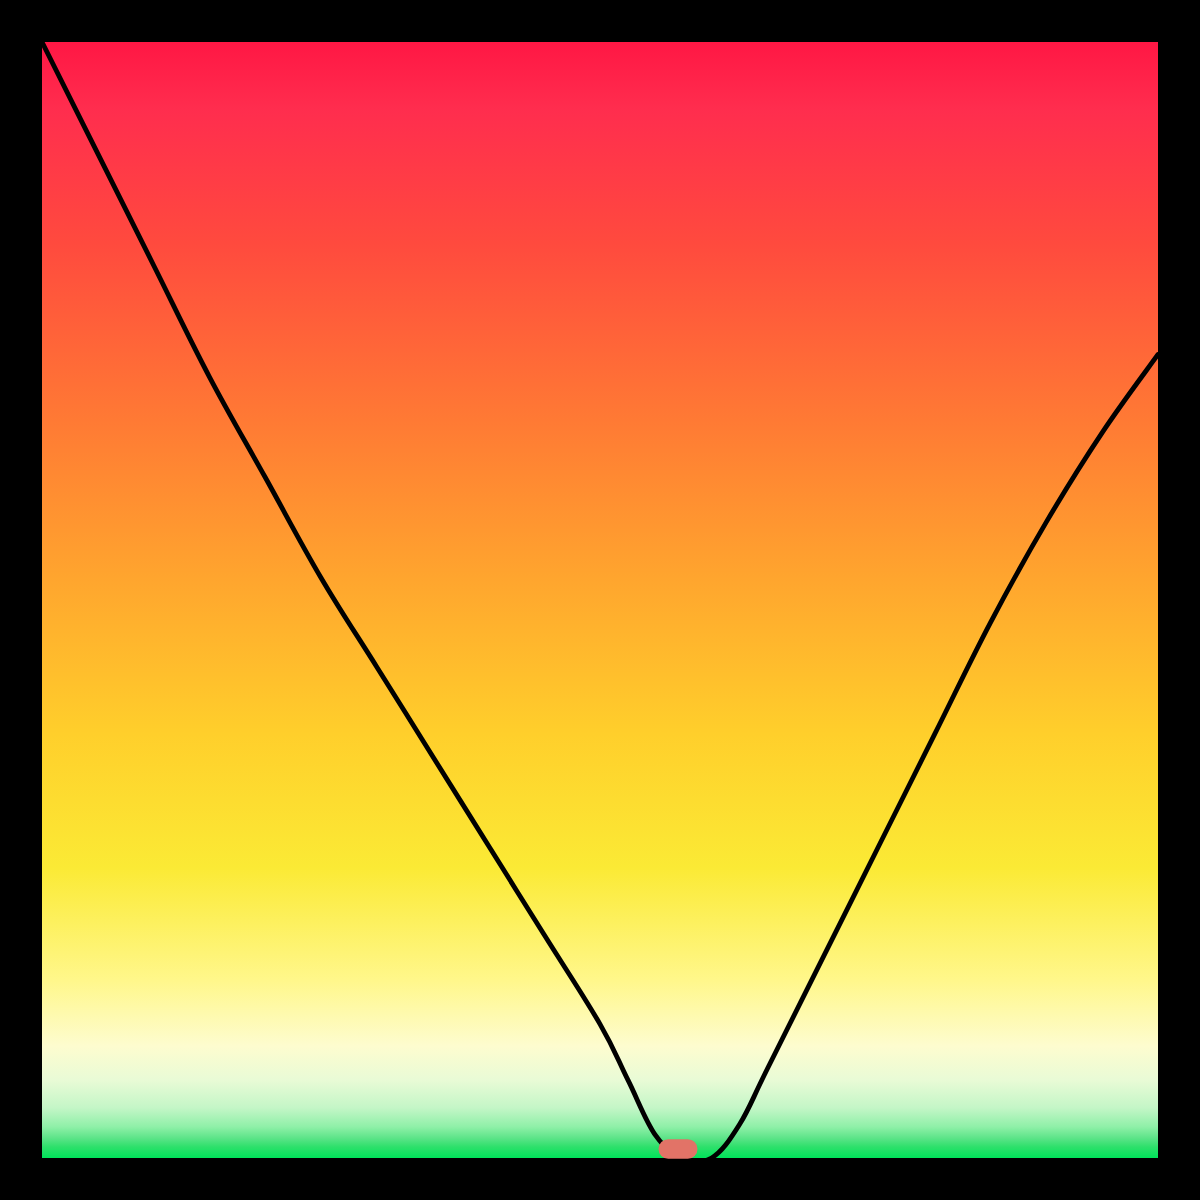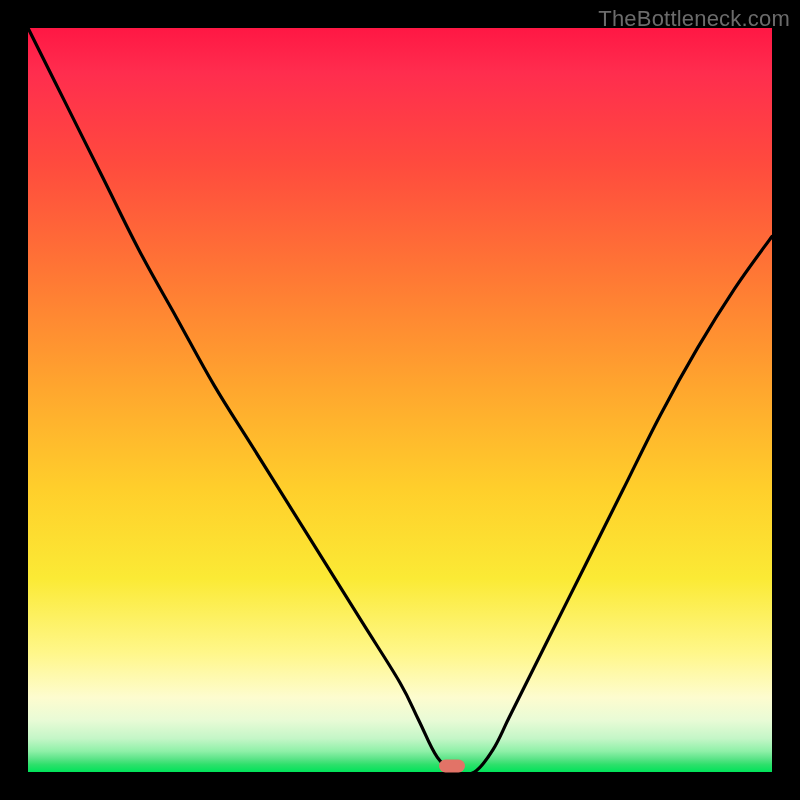--- a/index.html
+++ b/index.html
@@ -68,21 +68,20 @@
     background: #e27367;
     border-radius: 7px;
     transform: translate(-50%, -50%);
     z-index: 5;
   }
 </style>
 </head>
 <body>
 
 <div class="frame">
-  <div class="watermark">TheBottleneck.com</div>
 
   <div class="plot-area">
     <svg class="curve" viewBox="0 0 744 744" preserveAspectRatio="none">
       <path d="M 0.00 0.00 C 6.82 13.64, 23.56 47.12, 37.20 74.40 C 50.84 101.68, 60.76 121.52, 74.40 148.80 C 88.04 176.08, 97.96 197.28, 111.60 223.20 C 125.24 249.12, 135.16 265.61, 148.80 290.16 C 162.44 314.71, 172.36 333.93, 186.00 357.12 C 199.64 380.31, 209.56 394.82, 223.20 416.64 C 236.84 438.46, 246.76 454.34, 260.40 476.16 C 274.04 497.98, 283.96 513.86, 297.60 535.68 C 311.24 557.50, 321.16 573.38, 334.80 595.20 C 348.44 617.02, 361.77 636.99, 372.00 654.72 C 382.23 672.45, 383.78 678.28, 390.60 691.92 C 397.42 705.56, 402.38 719.57, 409.20 729.12 C 416.02 738.67, 420.98 741.27, 427.80 744.00 C 434.62 746.73, 439.58 748.09, 446.40 744.00 C 453.22 739.91, 458.18 732.59, 465.00 721.68 C 471.82 710.77, 473.37 704.94, 483.60 684.48 C 493.83 664.02, 507.16 637.36, 520.80 610.08 C 534.44 582.80, 544.36 562.96, 558.00 535.68 C 571.64 508.40, 581.56 488.56, 595.20 461.28 C 608.84 434.00, 618.76 412.80, 632.40 386.88 C 646.04 360.96, 655.96 343.11, 669.60 319.92 C 683.24 296.73, 693.16 280.86, 706.80 260.40 C 720.44 239.94, 737.18 217.87, 744.00 208.32" fill="none" stroke="#000000" stroke-width="3.2" stroke-linecap="round" stroke-linejoin="round"></path>
     </svg>
     <div class="marker" style="left: 424px; top: 738px; background: rgb(226, 115, 103);"></div>
   </div>
 </div>
 
 </body></html>

